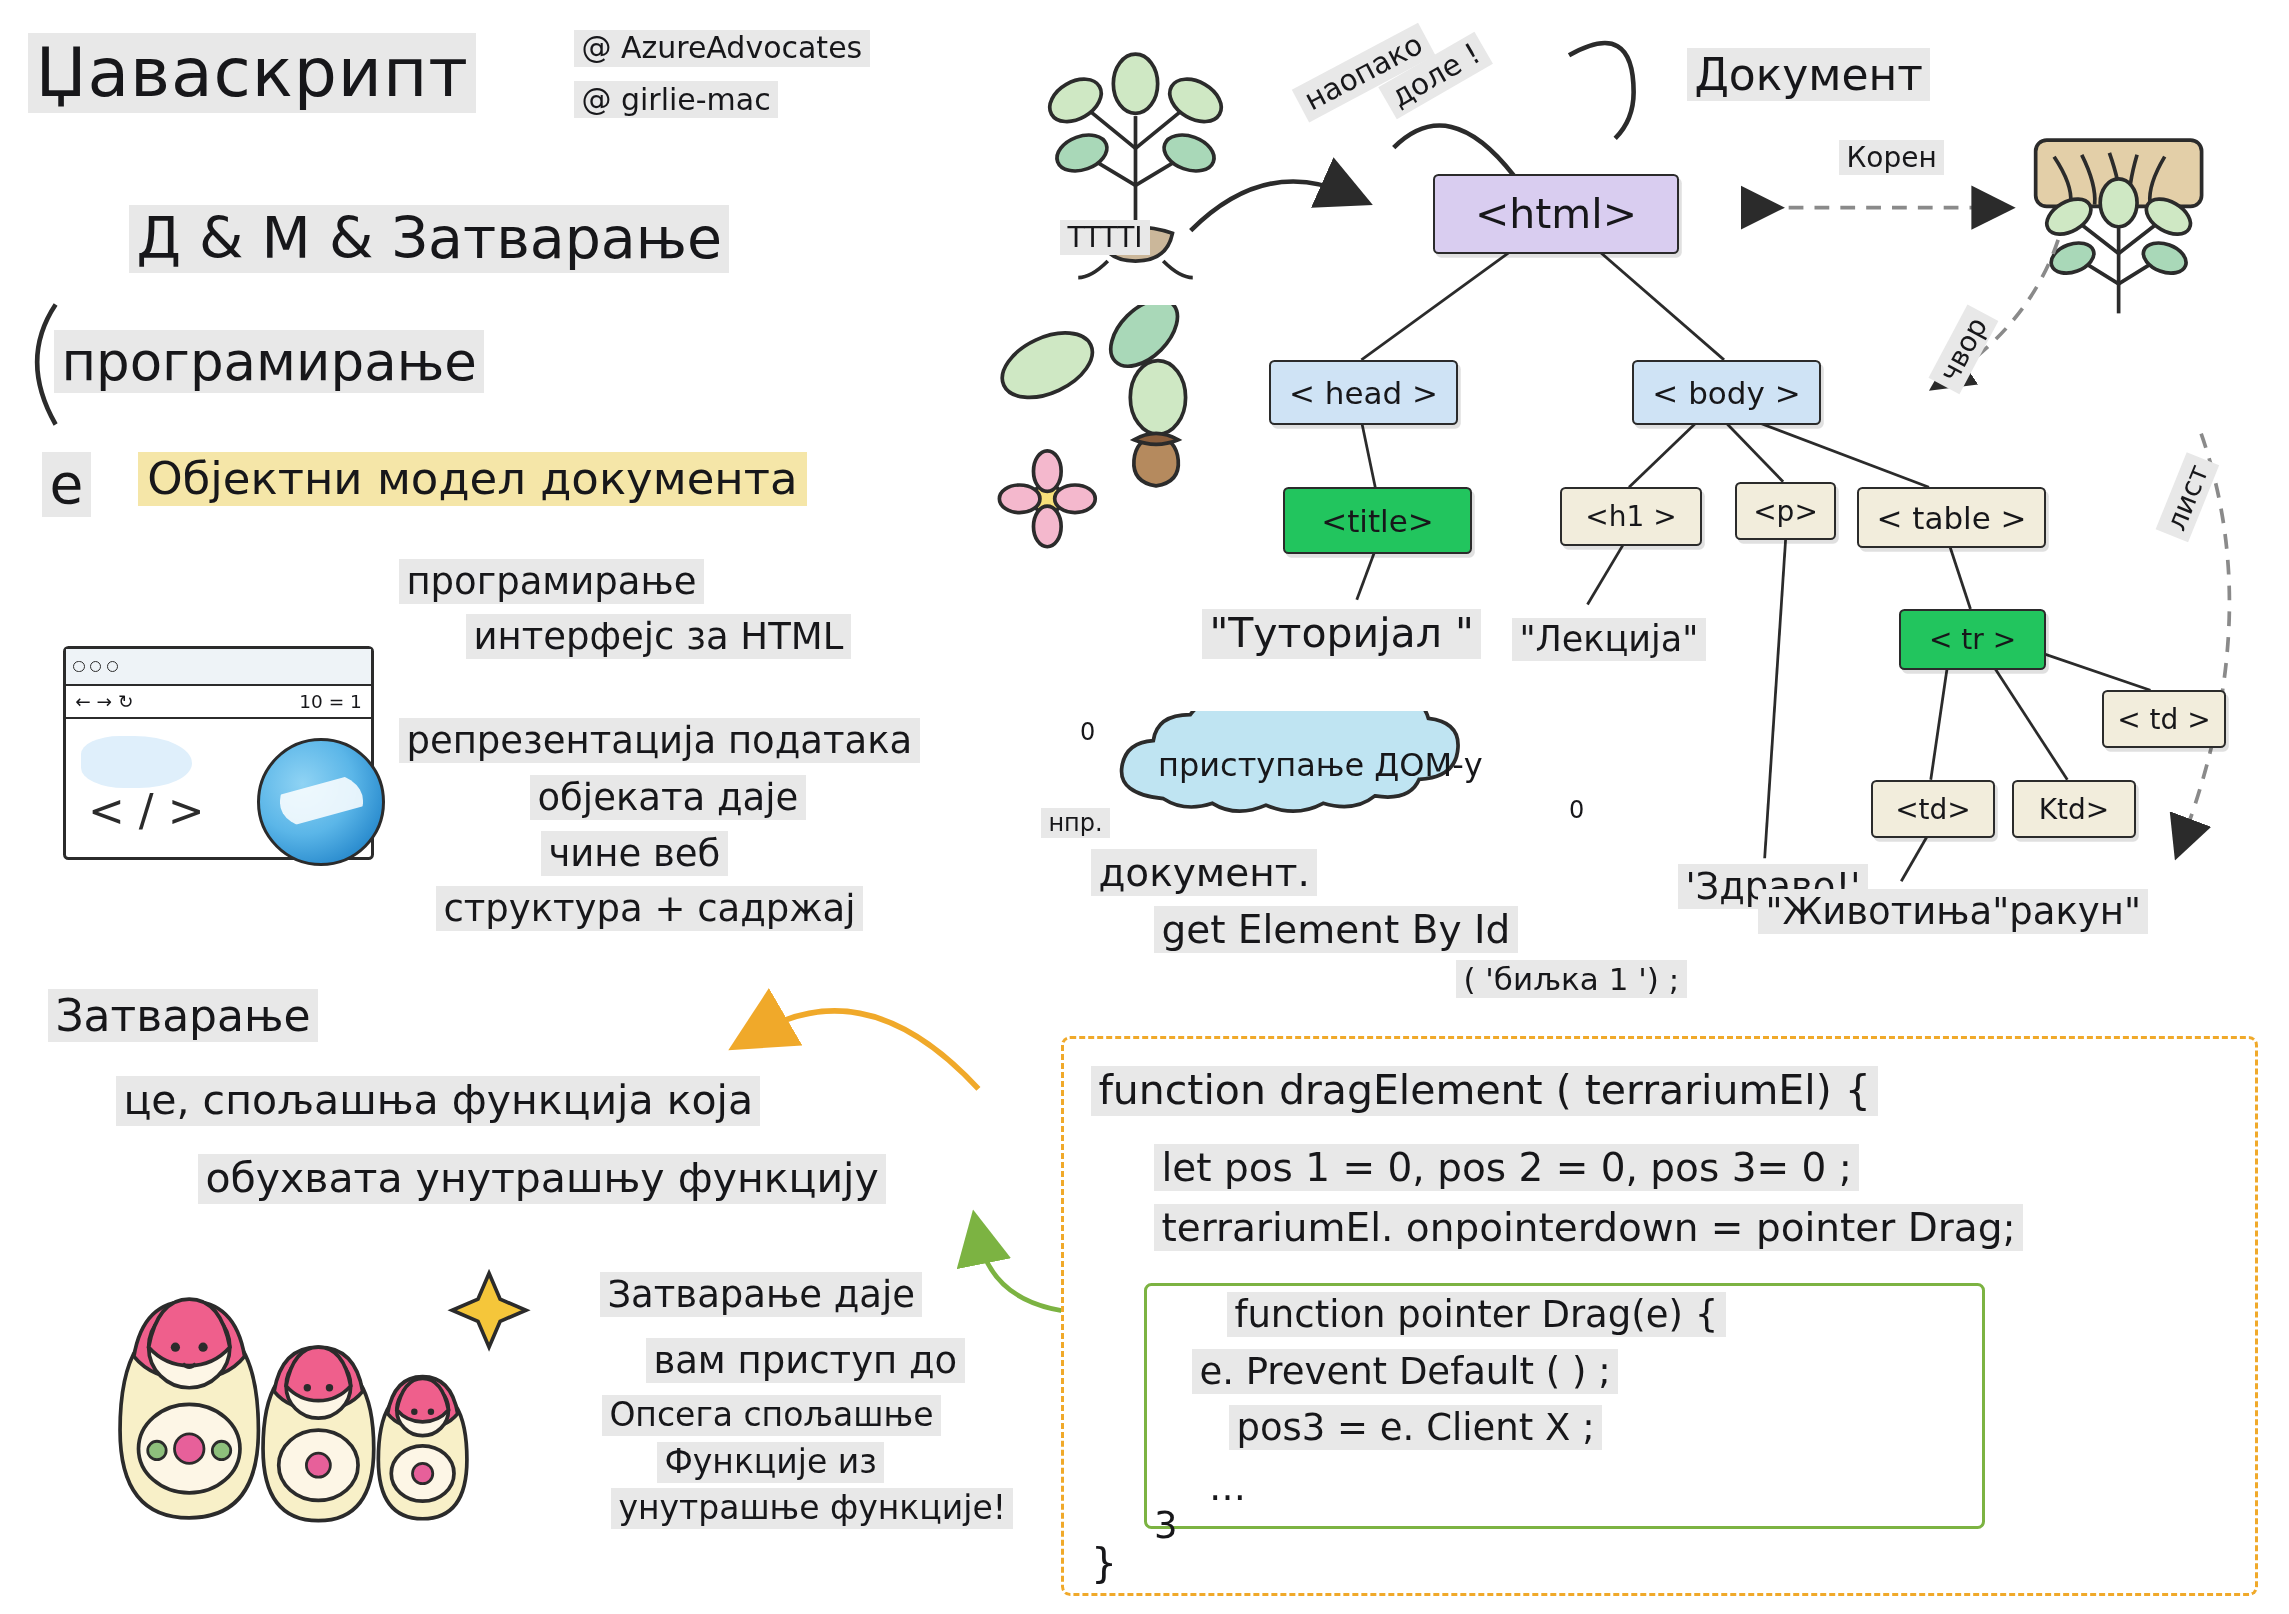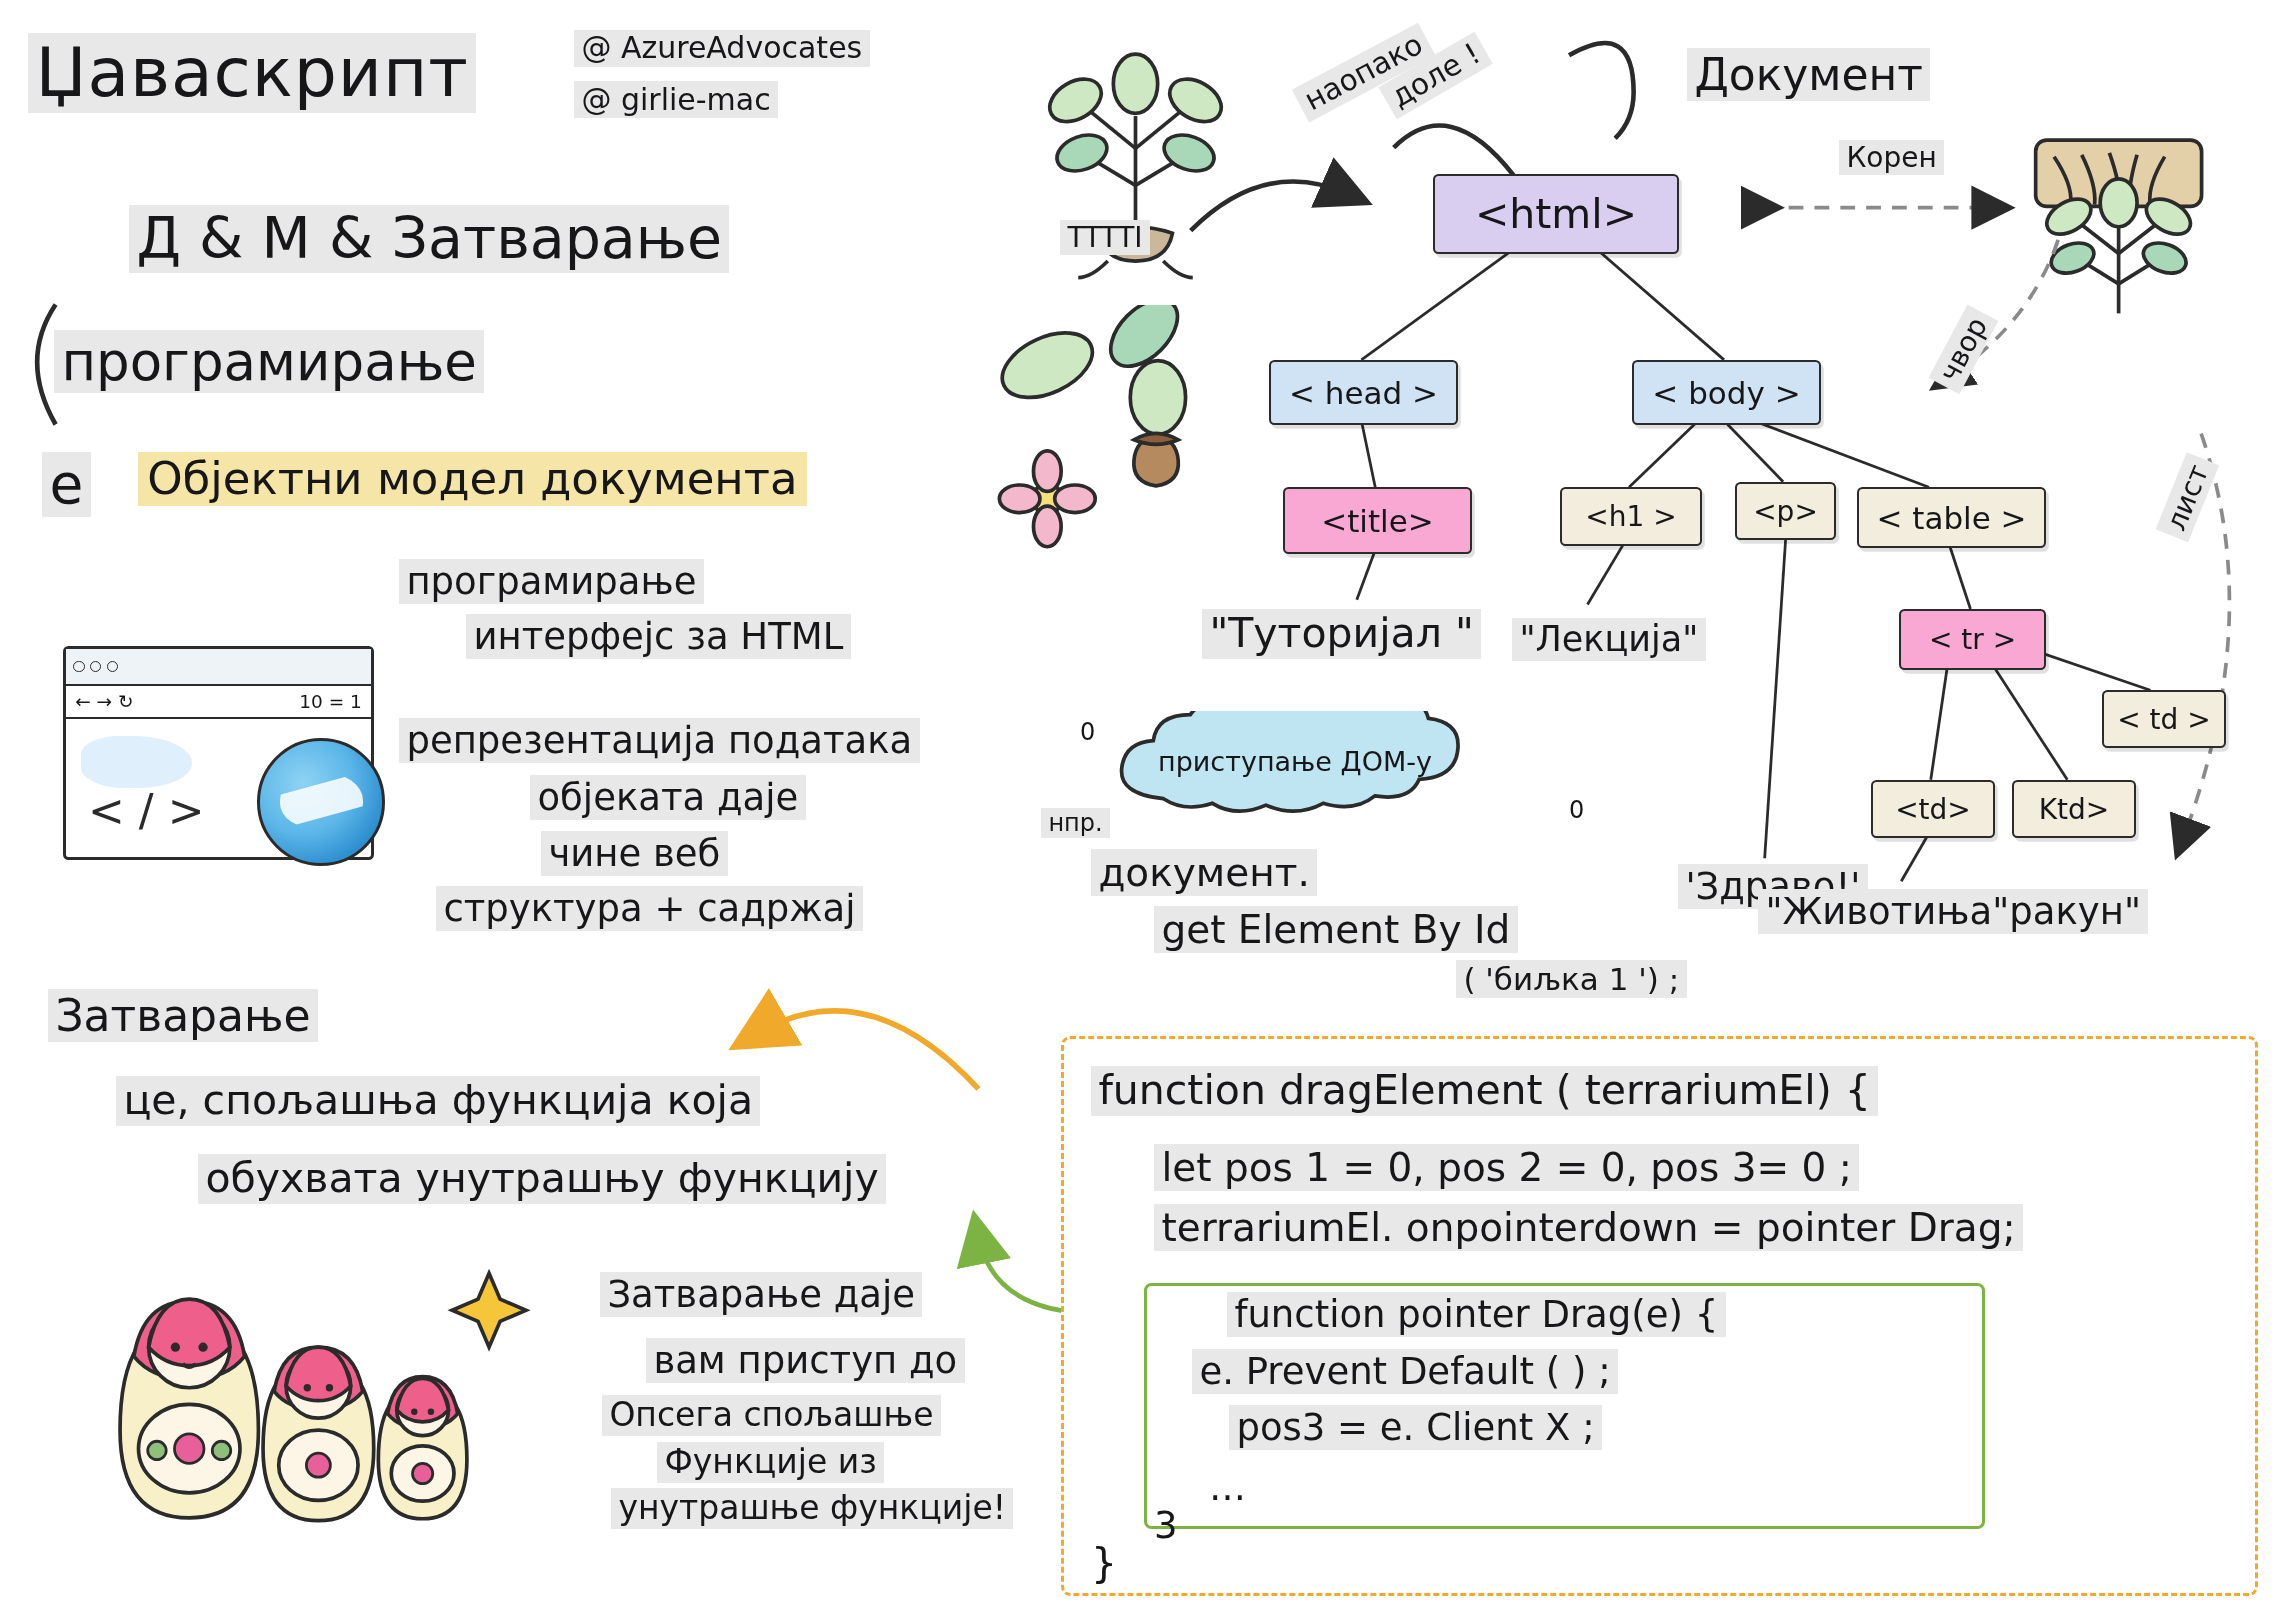--- a/index.html
+++ b/index.html
@@ -38,21 +38,21 @@
   #txt-clos5{left:602px;top:1395px;font-size:33px;}
   #txt-clos6{left:657px;top:1442px;font-size:33px;}
   #txt-clos7{left:611px;top:1488px;font-size:33px;border-radius:17px;}
 
   
   .node{position:absolute;border:2.8px solid #2b2b2b;border-radius:5.5px;
         display:flex;align-items:center;justify-content:center;
         font-size:31px;background:#fff;box-shadow:2.8px 3.7px 0 rgba(0,0,0,.12);}
   .node.purple{background:#d9cdf0;}
   .node.blue{background:#cfe3f5;}
-  .node.yellow{background:#f9a8d4;}
+  .node.yellow{background:#22c55e;}
   .node.cream{background:#f2eddc;}
   svg.lines{position:absolute;left:0;top:0;width:2290px;height:1614px;pointer-events:none;}
 
   #n-html{left:1433px;top:174px;width:242px;height:76px;font-size:41px;}
   #n-head{left:1269px;top:360px;width:185px;height:61px;}
   #n-body{left:1632px;top:360px;width:185px;height:61px;}
   #n-title{left:1283px;top:487px;width:185px;height:63px;}
   #n-h1{left:1560px;top:487px;width:138px;height:55px;font-size:28px;}
   #n-p{left:1735px;top:482px;width:97px;height:54px;font-size:28px;}
   #n-table{left:1857px;top:487px;width:185px;height:57px;}
@@ -69,21 +69,21 @@
   #lbl-dole{left:1380px;top:57px;font-size:29.5px;transform:rotate(-30deg);}
   #lbl-ttt{left:1060px;top:220px;font-size:28px;}
 
   #lbl-tutorijal{left:1202px;top:609px;font-size:41px;}
   #lbl-lekcija{left:1512px;top:618px;font-size:35px;}
   #lbl-zdravo{left:1678px;top:864px;font-size:37px;}
   #lbl-zivotinja{left:1758px;top:889px;font-size:37px;}
 
   
   #cloud{left:1108px;top:711px;width:471px;height:120px;}
-  #cloud-label{left:1158px;top:746px;font-size:27px;}
+  #cloud-label{left:1158px;top:746px;font-size:32px;}
   #lbl-npr{left:1041px;top:808px;font-size:24px;}
   #lbl-zero-a{left:1080px;top:718px;font-size:24px;}
   #lbl-zero-b{left:1569px;top:796px;font-size:24px;}
   #txt-document{left:1091px;top:849px;font-size:39px;}
   #txt-getel{left:1154px;top:906px;font-size:39px;}
   #txt-getarg{left:1456px;top:960px;font-size:31px;}
 
   
   #codebox{left:1061px;top:1036px;width:1191px;height:554px;
     border:3.7px dashed #f0a92a;border-radius:9.2px;background:#fff;}

